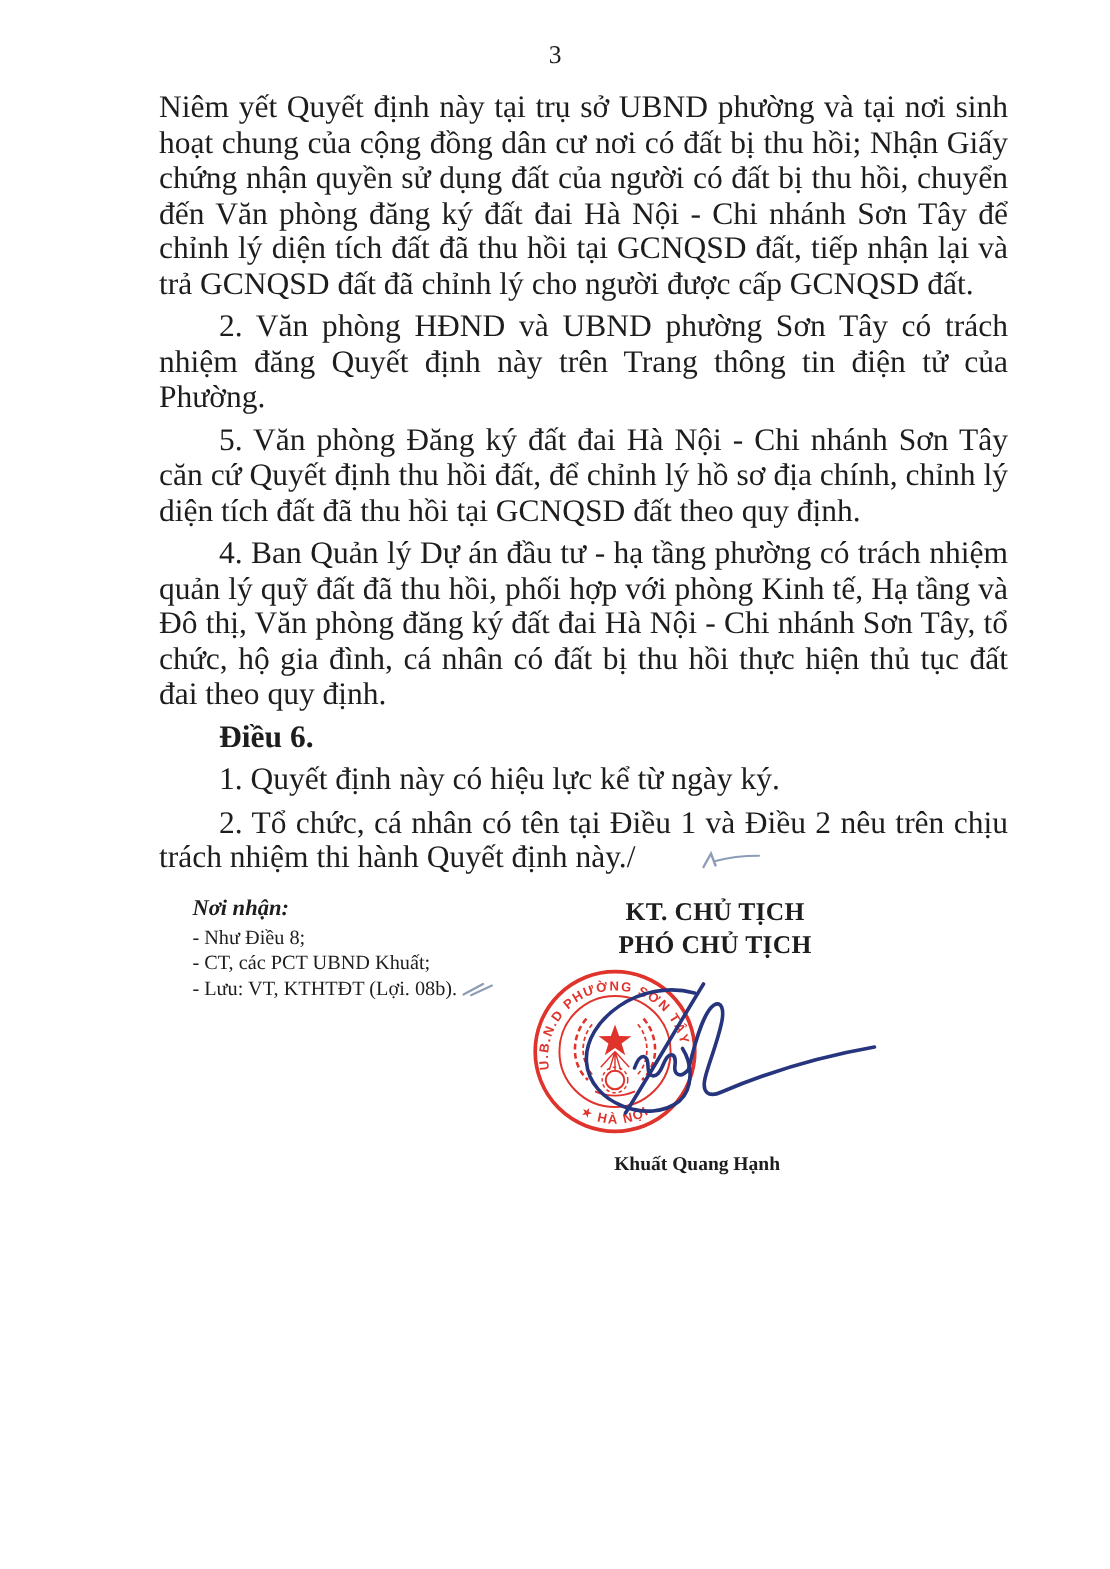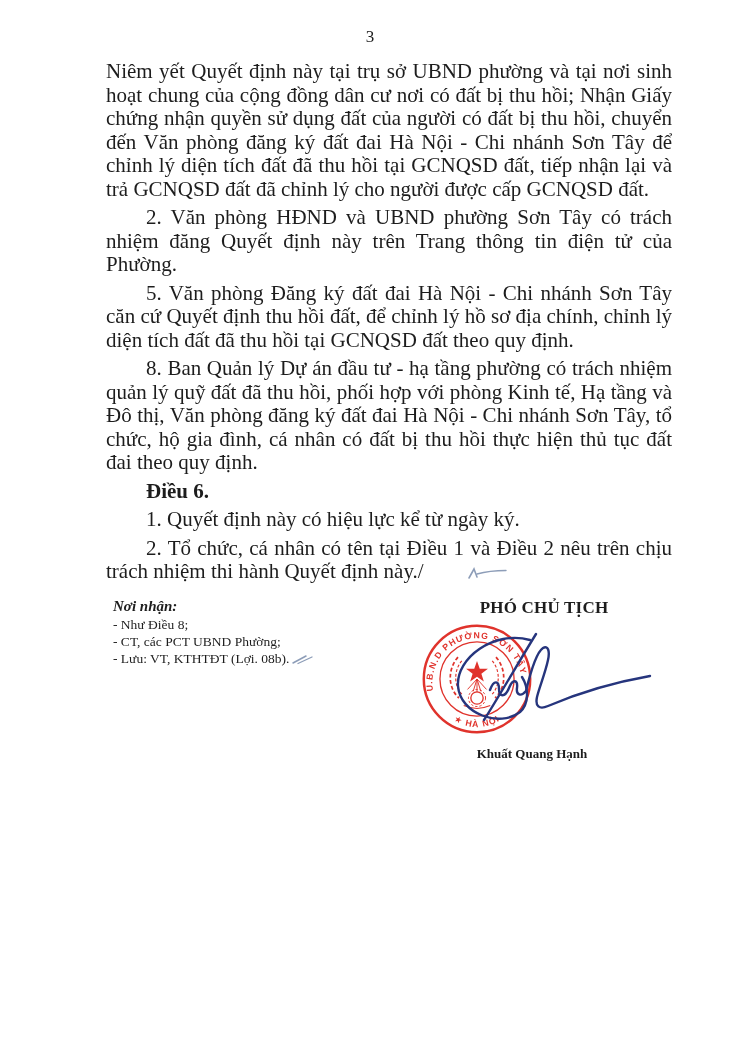--- a/index.html
+++ b/index.html
@@ -23,23 +23,23 @@
     font-size: 21px;
     line-height: 23.5px;
     text-align: justify;
   }
   .content p { margin: 0 0 5px 0; }
   .ind { text-indent: 40px; }
   .article-heading { font-weight: bold; text-indent: 40px; margin: 0 0 5px 0; }
   .pen-mark { display: inline-block; vertical-align: -2px; margin-left: 2px; }
 
   .footer {
-    margin: 11px 50px 0 106px;
+    margin: 11px 50px 0 54px;
     display: flex;
-    justify-content: space-between;
+    justify-content: center;
     align-items: flex-start;
   }
   .recipients { padding-left: 7px; font-size: 13.5px; line-height: 17px; }
   .recipients-heading {
     font-weight: bold; font-style: italic;
     font-size: 15px; line-height: 19px;
   }
   .signature-block { width: 292px; text-align: center; }
   .sig-title { font-weight: bold; font-size: 17px; line-height: 22px; letter-spacing: 0.2px; }
   .seal-area { position: relative; height: 118px; margin-top: 3px; }
@@ -51,42 +51,43 @@
 <body>
 
 <div class="page">
 
   <div class="page-number">3</div>
 
   <div class="content">
     <p>Niêm yết Quyết định này tại trụ sở UBND phường và tại nơi sinh hoạt chung của cộng đồng dân cư nơi có đất bị thu hồi; Nhận Giấy chứng nhận quyền sử dụng đất của người có đất bị thu hồi, chuyển đến Văn phòng đăng ký đất đai Hà Nội - Chi nhánh Sơn Tây để chỉnh lý diện tích đất đã thu hồi tại GCNQSD đất, tiếp nhận lại và trả GCNQSD đất đã chỉnh lý cho người được cấp GCNQSD đất.</p>
     <p class="ind">2. Văn phòng HĐND và UBND phường Sơn Tây có trách nhiệm đăng Quyết định này trên Trang thông tin điện tử của Phường.</p>
     <p class="ind">5. Văn phòng Đăng ký đất đai Hà Nội - Chi nhánh Sơn Tây căn cứ Quyết định thu hồi đất, để chỉnh lý hồ sơ địa chính, chỉnh lý diện tích đất đã thu hồi tại GCNQSD đất theo quy định.</p>
-    <p class="ind">8. Ban Quản lý Dự án đầu tư - hạ tầng phường có trách nhiệm quản lý quỹ đất đã thu hồi, phối hợp với phòng Kinh tế, Hạ tầng và Đô thị, Văn phòng đăng ký đất đai Hà Nội - Chi nhánh Sơn Tây, tổ chức, hộ gia đình, cá nhân có đất bị thu hồi thực hiện thủ tục đất đai theo quy định.</p>
+    <p class="ind">4. Ban Quản lý Dự án đầu tư - hạ tầng phường có trách nhiệm quản lý quỹ đất đã thu hồi, phối hợp với phòng Kinh tế, Hạ tầng và Đô thị, Văn phòng đăng ký đất đai Hà Nội - Chi nhánh Sơn Tây, tổ chức, hộ gia đình, cá nhân có đất bị thu hồi thực hiện thủ tục đất đai theo quy định.</p>
     <p class="article-heading">Điều 6.</p>
     <p class="ind">1. Quyết định này có hiệu lực kể từ ngày ký.</p>
     <p class="ind"><span>2. Tổ chức, cá nhân có tên tại Điều 1 và Điều 2 nêu trên chịu trách nhiệm thi hành Quyết định này./</span><span class="pen-mark"><svg width="42" height="14" viewBox="0 0 42 14">
             <path d="M3,12 L8,3 L11,11" fill="none" stroke="#8d9db8" stroke-width="1.6" stroke-linecap="round"></path>
             <path d="M11,8 C20,5.5 32,4.5 40,4.5" fill="none" stroke="#8d9db8" stroke-width="1.4" stroke-linecap="round"></path>
           </svg></span></p>
   </div>
 
   <div class="footer">
 
     <div class="recipients">
       <div class="recipients-heading">Nơi nhận:</div>
       <div>- Như Điều 8;</div>
-      <div>- CT, các PCT UBND Phường;</div>
+      <div>- CT, các PCT UBND Khuất;</div>
       <div><span>- Lưu: VT, KTHTĐT (Lợi. 08b).</span><span class="pen-mark"><svg width="24" height="12" viewBox="0 0 24 12">
               <path d="M2,10 L15,3" fill="none" stroke="#8d9db8" stroke-width="1.5" stroke-linecap="round"></path>
               <path d="M7,10.5 L21,4" fill="none" stroke="#8d9db8" stroke-width="1.3" stroke-linecap="round"></path>
             </svg></span></div>
     </div>
 
     <div class="signature-block">
+      <div class="sig-title">KT. CHỦ TỊCH</div>
       <div class="sig-title">PHÓ CHỦ TỊCH</div>
 
       <div class="seal-area">
 
         <svg class="seal-svg" width="114" height="114" viewBox="0 0 120 120">
           <g fill="none" stroke="#e0332c">
             <circle cx="60" cy="60" r="56" stroke-width="2.6"></circle>
             <circle cx="60" cy="60" r="39" stroke-width="1.4"></circle>
 
             <path d="M40,37 C30,48 28,68 41,80" stroke-width="1.8" stroke-dasharray="4,2.5"></path>

